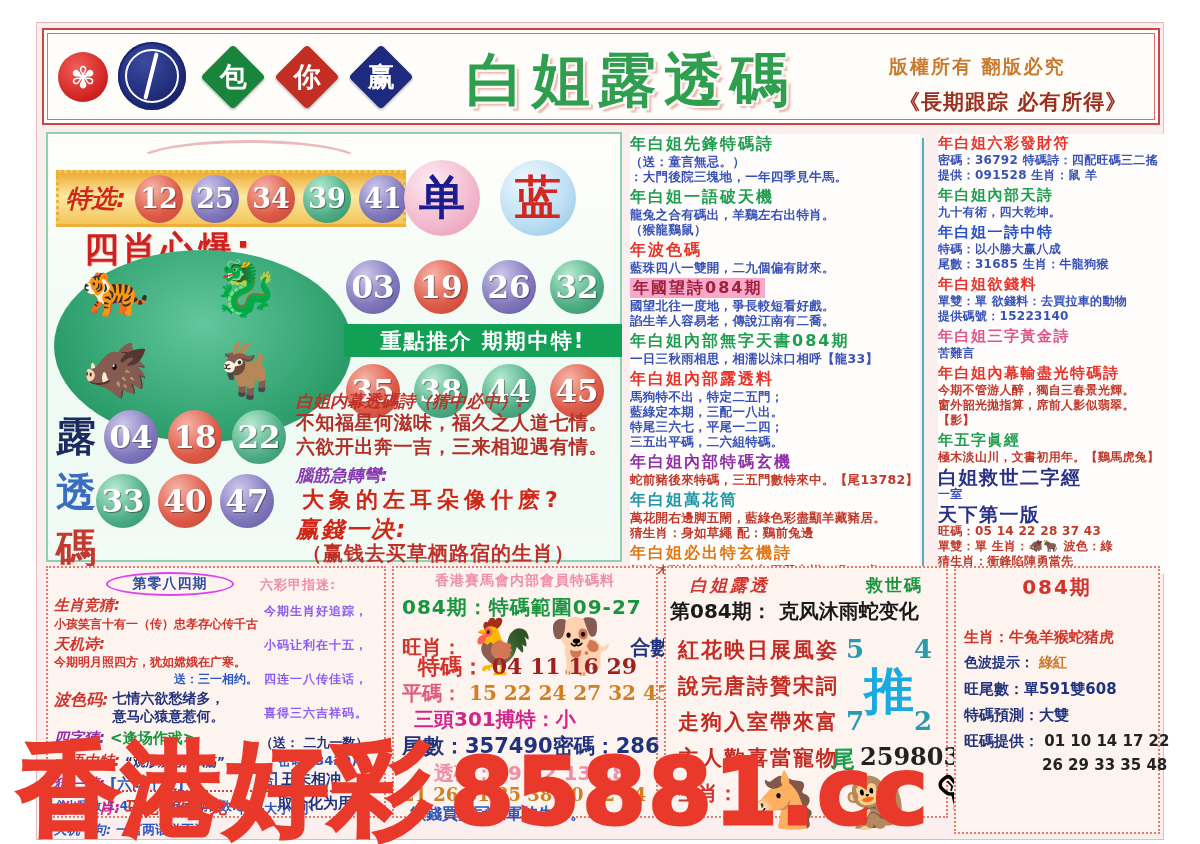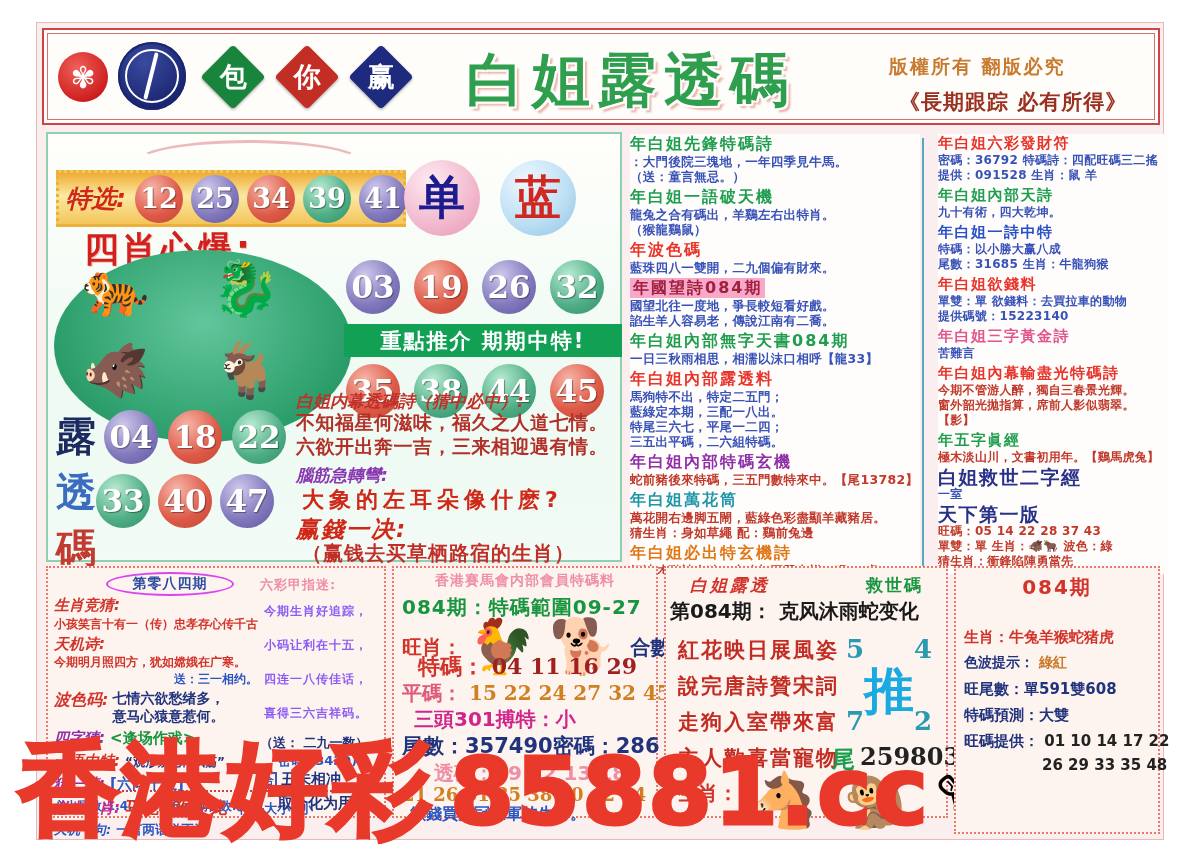--- a/index.html
+++ b/index.html
@@ -227,22 +227,22 @@
 
   <div class="abs brain-label">腦筋急轉彎:</div>
   <div class="abs brain-q">大象的左耳朵像什麽?</div>
   <div class="abs win-label">赢錢一决:</div>
   <div class="abs win-text">（赢钱去买草栖路宿的生肖）</div>
 </div>
 
 <div class="abs mid-col">
     <div class="sec">
       <div class="sec-t t-green">年白姐先鋒特碼詩</div>
+      <div class="sec-l l-blue">（送：童言無忌。）</div>
       <div class="sec-l l-blue">：大門後院三塊地，一年四季見牛馬。</div>
-      <div class="sec-l l-blue">（送：童言無忌。）</div>
     </div>
     <div class="sec">
       <div class="sec-t t-green">年白姐一語破天機</div>
       <div class="sec-l l-blue">龍兔之合有碼出，羊鷄左右出特肖。</div>
       <div class="sec-l l-blue">（猴龍鷄鼠）</div>
     </div>
     <div class="sec">
       <div class="sec-t t-red">年波色碼</div>
       <div class="sec-l l-blue">藍珠四八一雙開，二九個偏有財來。</div>
     </div>

